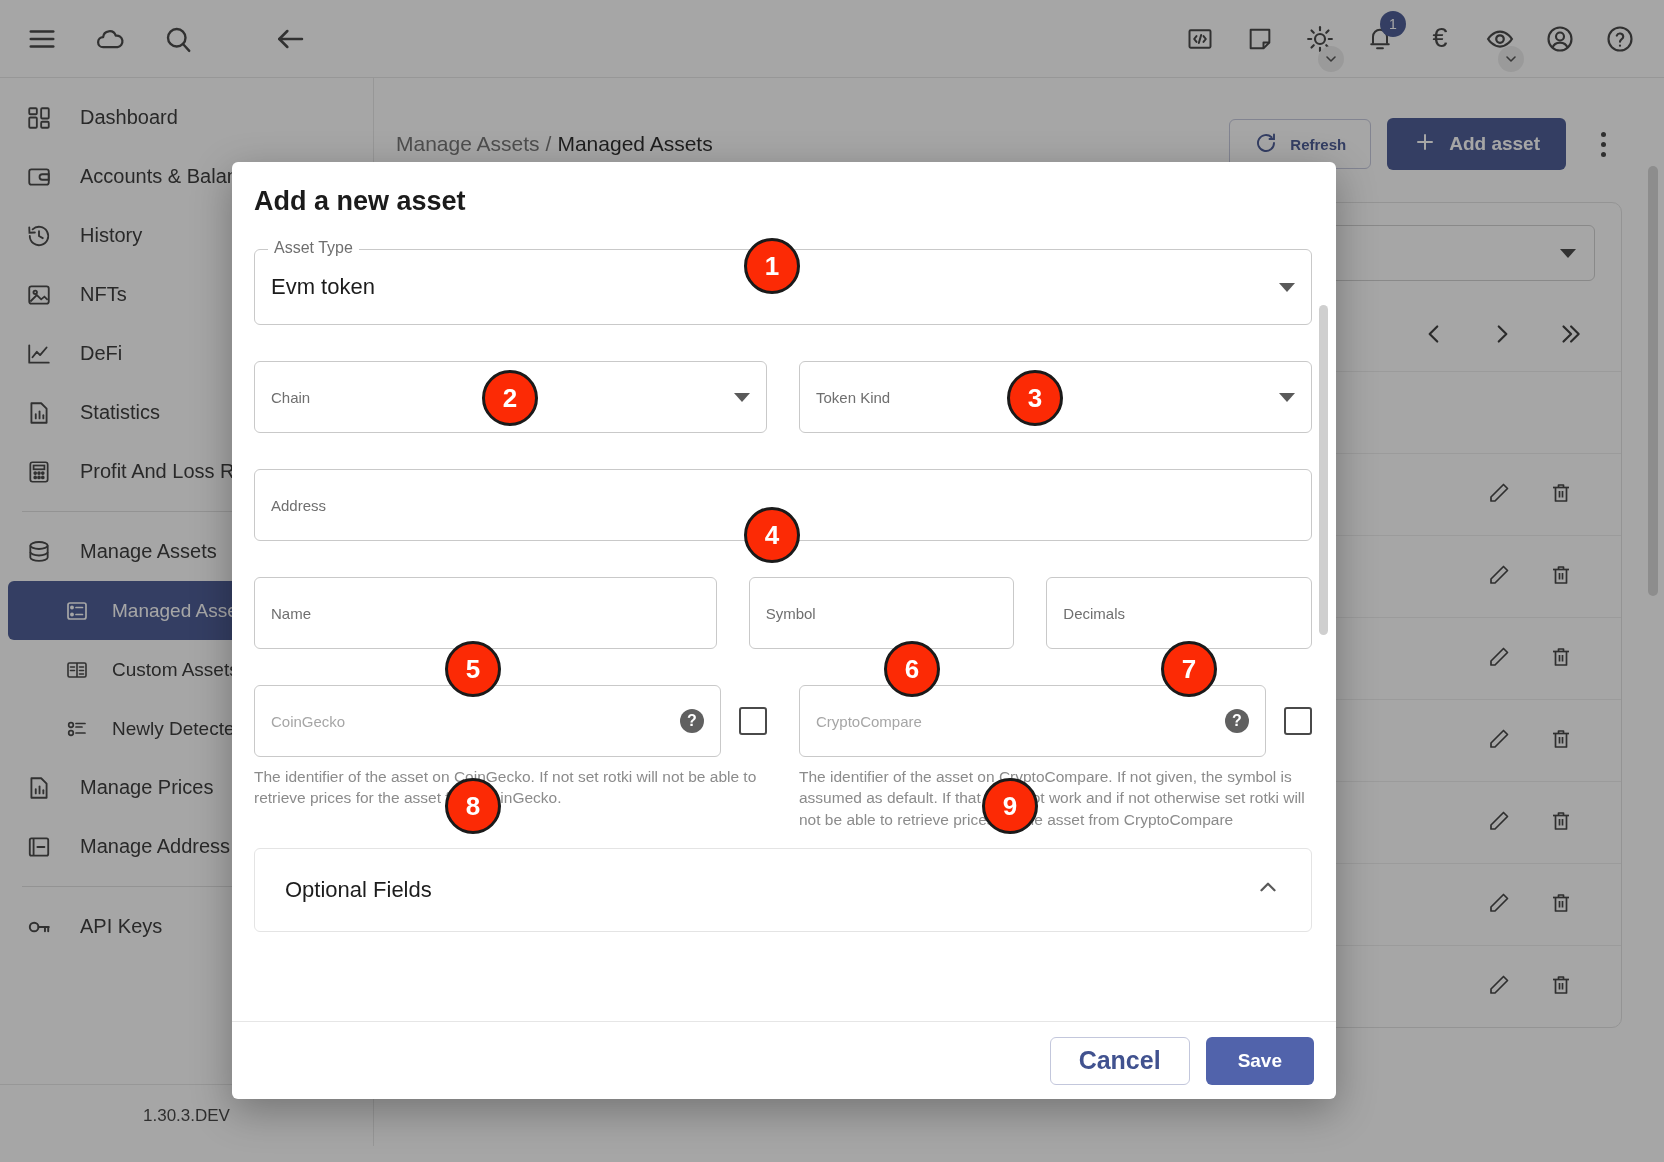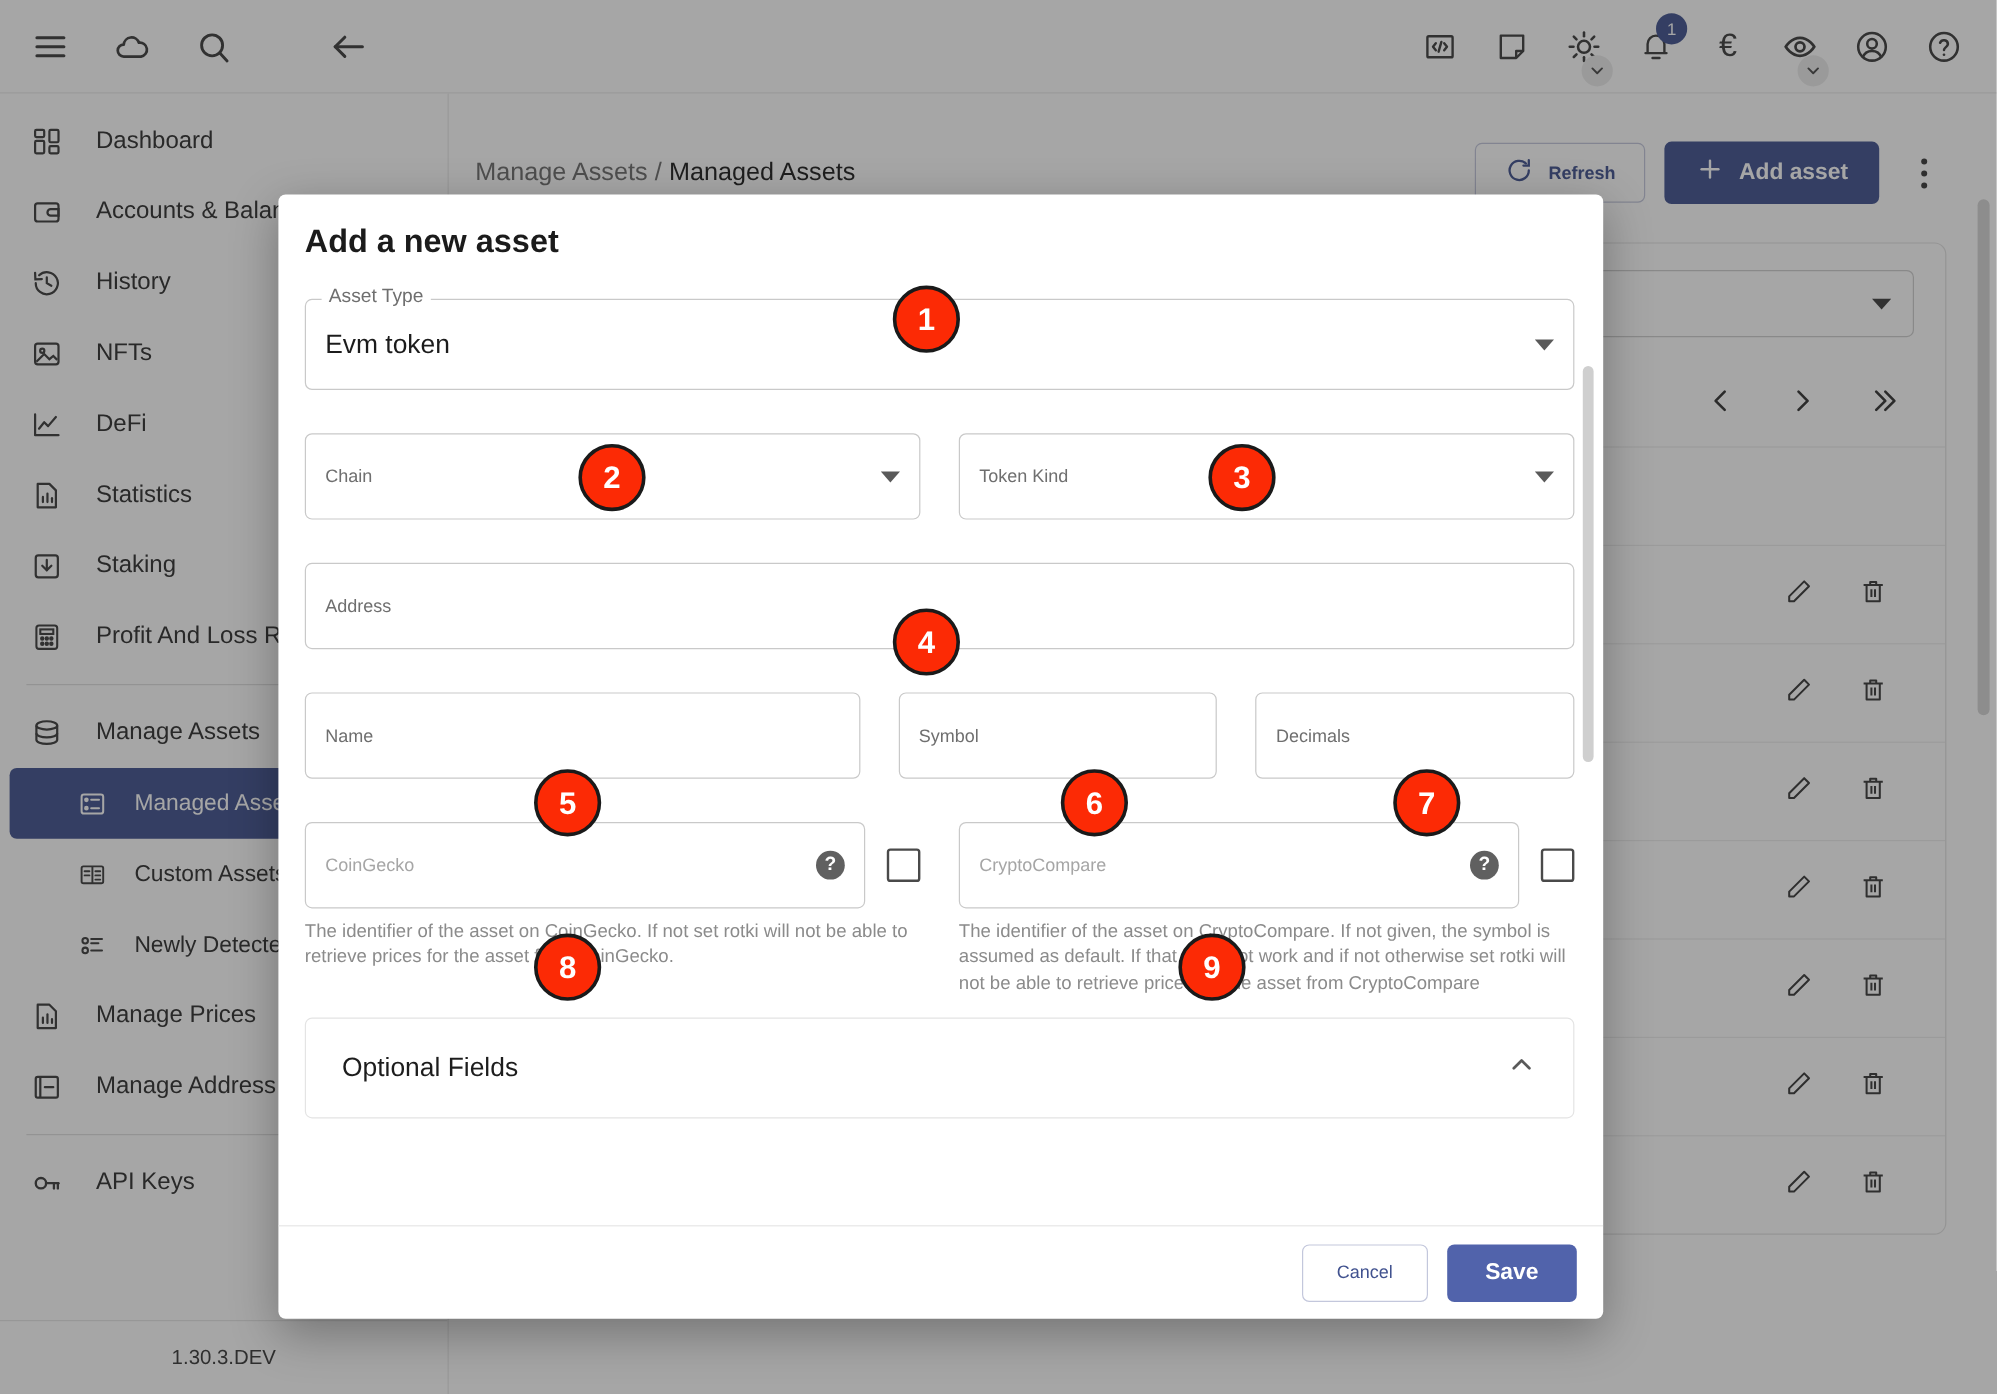--- a/index.html
+++ b/index.html
@@ -37,21 +37,21 @@
   .badge {
     position: absolute; top: -6px; right: -4px;
     min-width: 26px; height: 26px; border-radius: 13px;
     background: #41528f; color: #fff; font-size: 14px;
     display: flex; align-items: center; justify-content: center; padding: 0 6px;
   }
   .euro { font-size: 27px; color: #3c3c3c; line-height: 1; }
 
   
   .sidebar {
-    position: absolute; top: 78px; left: 0; width: 374px; bottom: 0;
+    position: absolute; top: 78px; left: 0; width: 374px; bottom: 16px;
     background: #fff; border-right: 1px solid #e6e6e6;
     padding-top: 10px; overflow: hidden;
   }
   .nav-item {
     display: flex; align-items: center; gap: 26px;
     height: 59px; padding: 0 24px; color: #2f2f2f; font-size: 20px;
     white-space: nowrap; cursor: pointer;
   }
   .nav-item .nav-ico { width: 30px; display: flex; justify-content: center; color: #3c3c3c; flex: 0 0 30px; }
   .nav-item.sub { padding-left: 62px; gap: 20px; font-size: 19px; }
@@ -117,21 +117,21 @@
   }
   .modal-title { font-size: 27px; font-weight: bold; color: #1b1b1b; padding: 24px 22px 10px 22px; }
   .modal-body { position: relative; flex: 1; overflow: hidden; padding: 22px 24px 0 22px; }
   .modal-scroll { position: absolute; right: 8px; top: 78px; width: 9px; height: 330px; border-radius: 5px; background: #cfcfcf; }
   .modal-footer {
     height: 78px; border-top: 1px solid #e6e6e6;
     display: flex; align-items: center; justify-content: flex-end; gap: 16px; padding-right: 22px;
   }
   .btn-cancel {
     height: 48px; padding: 0 28px; border: 1px solid #c3c7dc; border-radius: 6px;
-    background: #fff; color: #41528f; font-size: 15px; font-weight: normal; cursor: pointer;
+    background: #fff; color: #41528f; font-size: 25px; font-weight: bold; cursor: pointer;
   }
   .btn-save {
     height: 48px; padding: 0 32px; border: none; border-radius: 6px;
     background: #5163ab; color: #fff; font-size: 19px; font-weight: bold; cursor: pointer;
   }
 
   
   .fld {
     position: relative; border: 1px solid #c9c9c9; border-radius: 6px;
     height: 72px; display: flex; align-items: center; padding: 0 16px;
@@ -347,30 +347,20 @@
           <svg width="26" height="26" viewBox="0 0 24 24" fill="none" stroke="currentColor" stroke-width="1.7" stroke-linejoin="round">
               <path d="M5 3h9l5 5v13H5z"></path>
               <line x1="9" y1="17" x2="9" y2="13" stroke-linecap="round"></line>
               <line x1="12.5" y1="17" x2="12.5" y2="10.5" stroke-linecap="round"></line>
               <line x1="16" y1="17" x2="16" y2="14" stroke-linecap="round"></line>
             </svg>
         </span>
         <span>Statistics</span>
       </div>
 
-      <div class="nav-item">
-        <span class="nav-ico">
-          <svg width="26" height="26" viewBox="0 0 24 24" fill="none" stroke="currentColor" stroke-width="1.7" stroke-linecap="round" stroke-linejoin="round">
-              <rect x="3.5" y="3.5" width="17" height="17" rx="2"></rect>
-              <line x1="12" y1="7" x2="12" y2="15"></line>
-              <polyline points="8.5,11.5 12,15 15.5,11.5"></polyline>
-            </svg>
-        </span>
-        <span>Staking</span>
-      </div>
 
       <div class="nav-item">
         <span class="nav-ico">
           <svg width="26" height="26" viewBox="0 0 24 24" fill="none" stroke="currentColor" stroke-width="1.6">
               <rect x="4" y="3" width="16" height="18" rx="2"></rect>
               <rect x="7" y="6" width="10" height="3.5"></rect>
               <circle cx="8.5" cy="13" r="0.9" fill="currentColor"></circle>
               <circle cx="12" cy="13" r="0.9" fill="currentColor"></circle>
               <circle cx="15.5" cy="13" r="0.9" fill="currentColor"></circle>
               <circle cx="8.5" cy="17" r="0.9" fill="currentColor"></circle>

